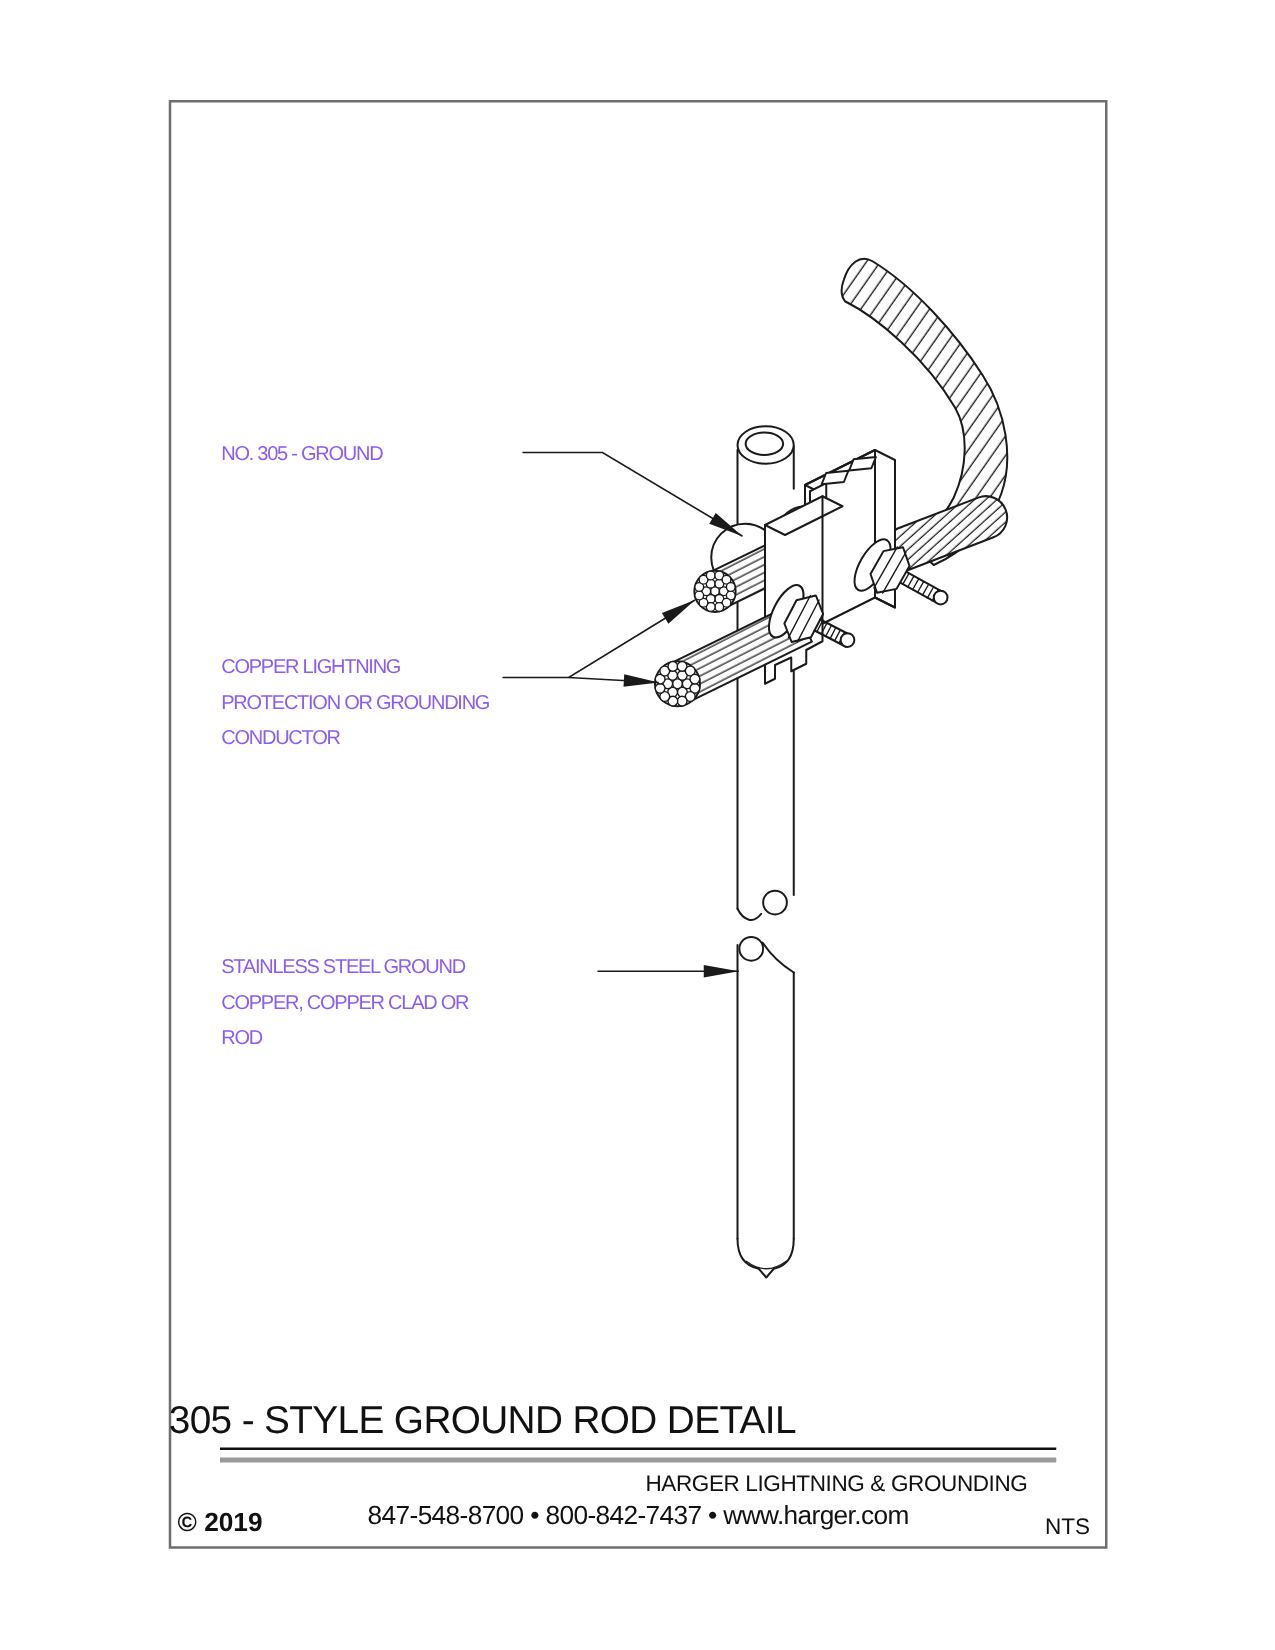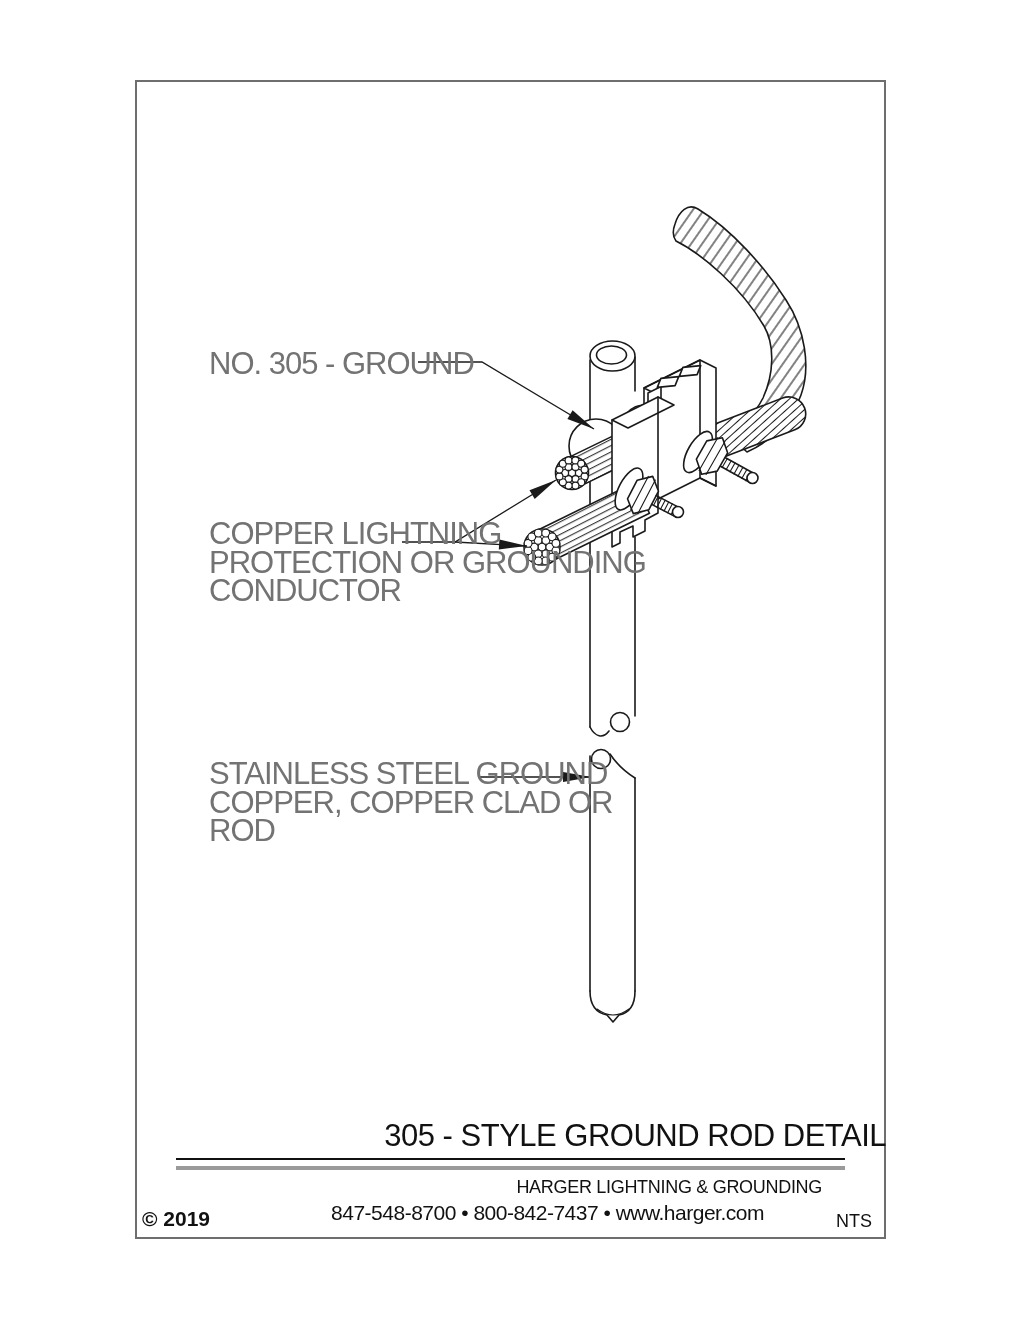--- a/index.html
+++ b/index.html
@@ -1,31 +1,31 @@
 <!DOCTYPE html>
 <html><head>
 <meta charset="utf-8">
 <style>
   html,body{margin:0;padding:0;background:#ffffff;}
   body{width:1020px;height:1320px;position:relative;overflow:hidden;
        font-family:"Liberation Sans","DejaVu Sans",sans-serif;color:#1a1a1a;}
   .sheet-frame{position:absolute;left:135px;top:80px;width:747px;height:1155px;
        border:2px solid #6e6e6e;background:#ffffff;}
   .drawing-svg{position:absolute;left:0;top:0;}
-  .callout{position:absolute;font-size:31px;line-height:28.5px;letter-spacing:-1px;
-       color:#737373;white-space:nowrap;margin-left:32px;}
+  .callout{position:absolute;font-size:16px;line-height:28.5px;letter-spacing:-1px;
+       color:#8b5cf6;white-space:nowrap;}
   .callout span{display:block;}
-  .title-line{position:absolute;left:135px;width:751px;text-align:right;
+  .title-line{position:absolute;left:135px;width:751px;text-align:left;
        font-size:31px;letter-spacing:-0.5px;color:#111;}
   .rule-black{position:absolute;left:176px;top:1158px;width:669px;height:2px;background:#111;}
   .rule-gray{position:absolute;left:176px;top:1166px;width:669px;height:4px;background:#9a9a9a;}
   .company-line{position:absolute;left:135px;width:687px;text-align:right;top:1177px;
        font-size:18px;letter-spacing:-0.3px;color:#111;}
   .contact-line{position:absolute;left:135px;width:751px;text-align:center;top:1201px;
-       font-size:21px;letter-spacing:-0.5px;color:#111;padding-left:37px;}
+       font-size:21px;letter-spacing:-0.5px;color:#111;}
   .copyright{position:absolute;left:142px;top:1207px;font-size:21px;color:#111;font-weight:bold;}
   .scale-note{position:absolute;left:836px;top:1211px;font-size:18px;color:#111;}
   
   .ln{fill:none;stroke:#1a1a1a;stroke-width:1.6;stroke-linejoin:round;stroke-linecap:round;}
   .lt{fill:none;stroke:#1a1a1a;stroke-width:1.1;stroke-linejoin:round;stroke-linecap:round;}
   .fw{fill:#ffffff;stroke:#1a1a1a;stroke-width:1.6;stroke-linejoin:round;}
   .ldr{fill:none;stroke:#1a1a1a;stroke-width:1.3;}
   .arw{fill:#1a1a1a;stroke:none;}
   .strand{fill:#ffffff;stroke:#1a1a1a;stroke-width:1.1;}
 </style>

